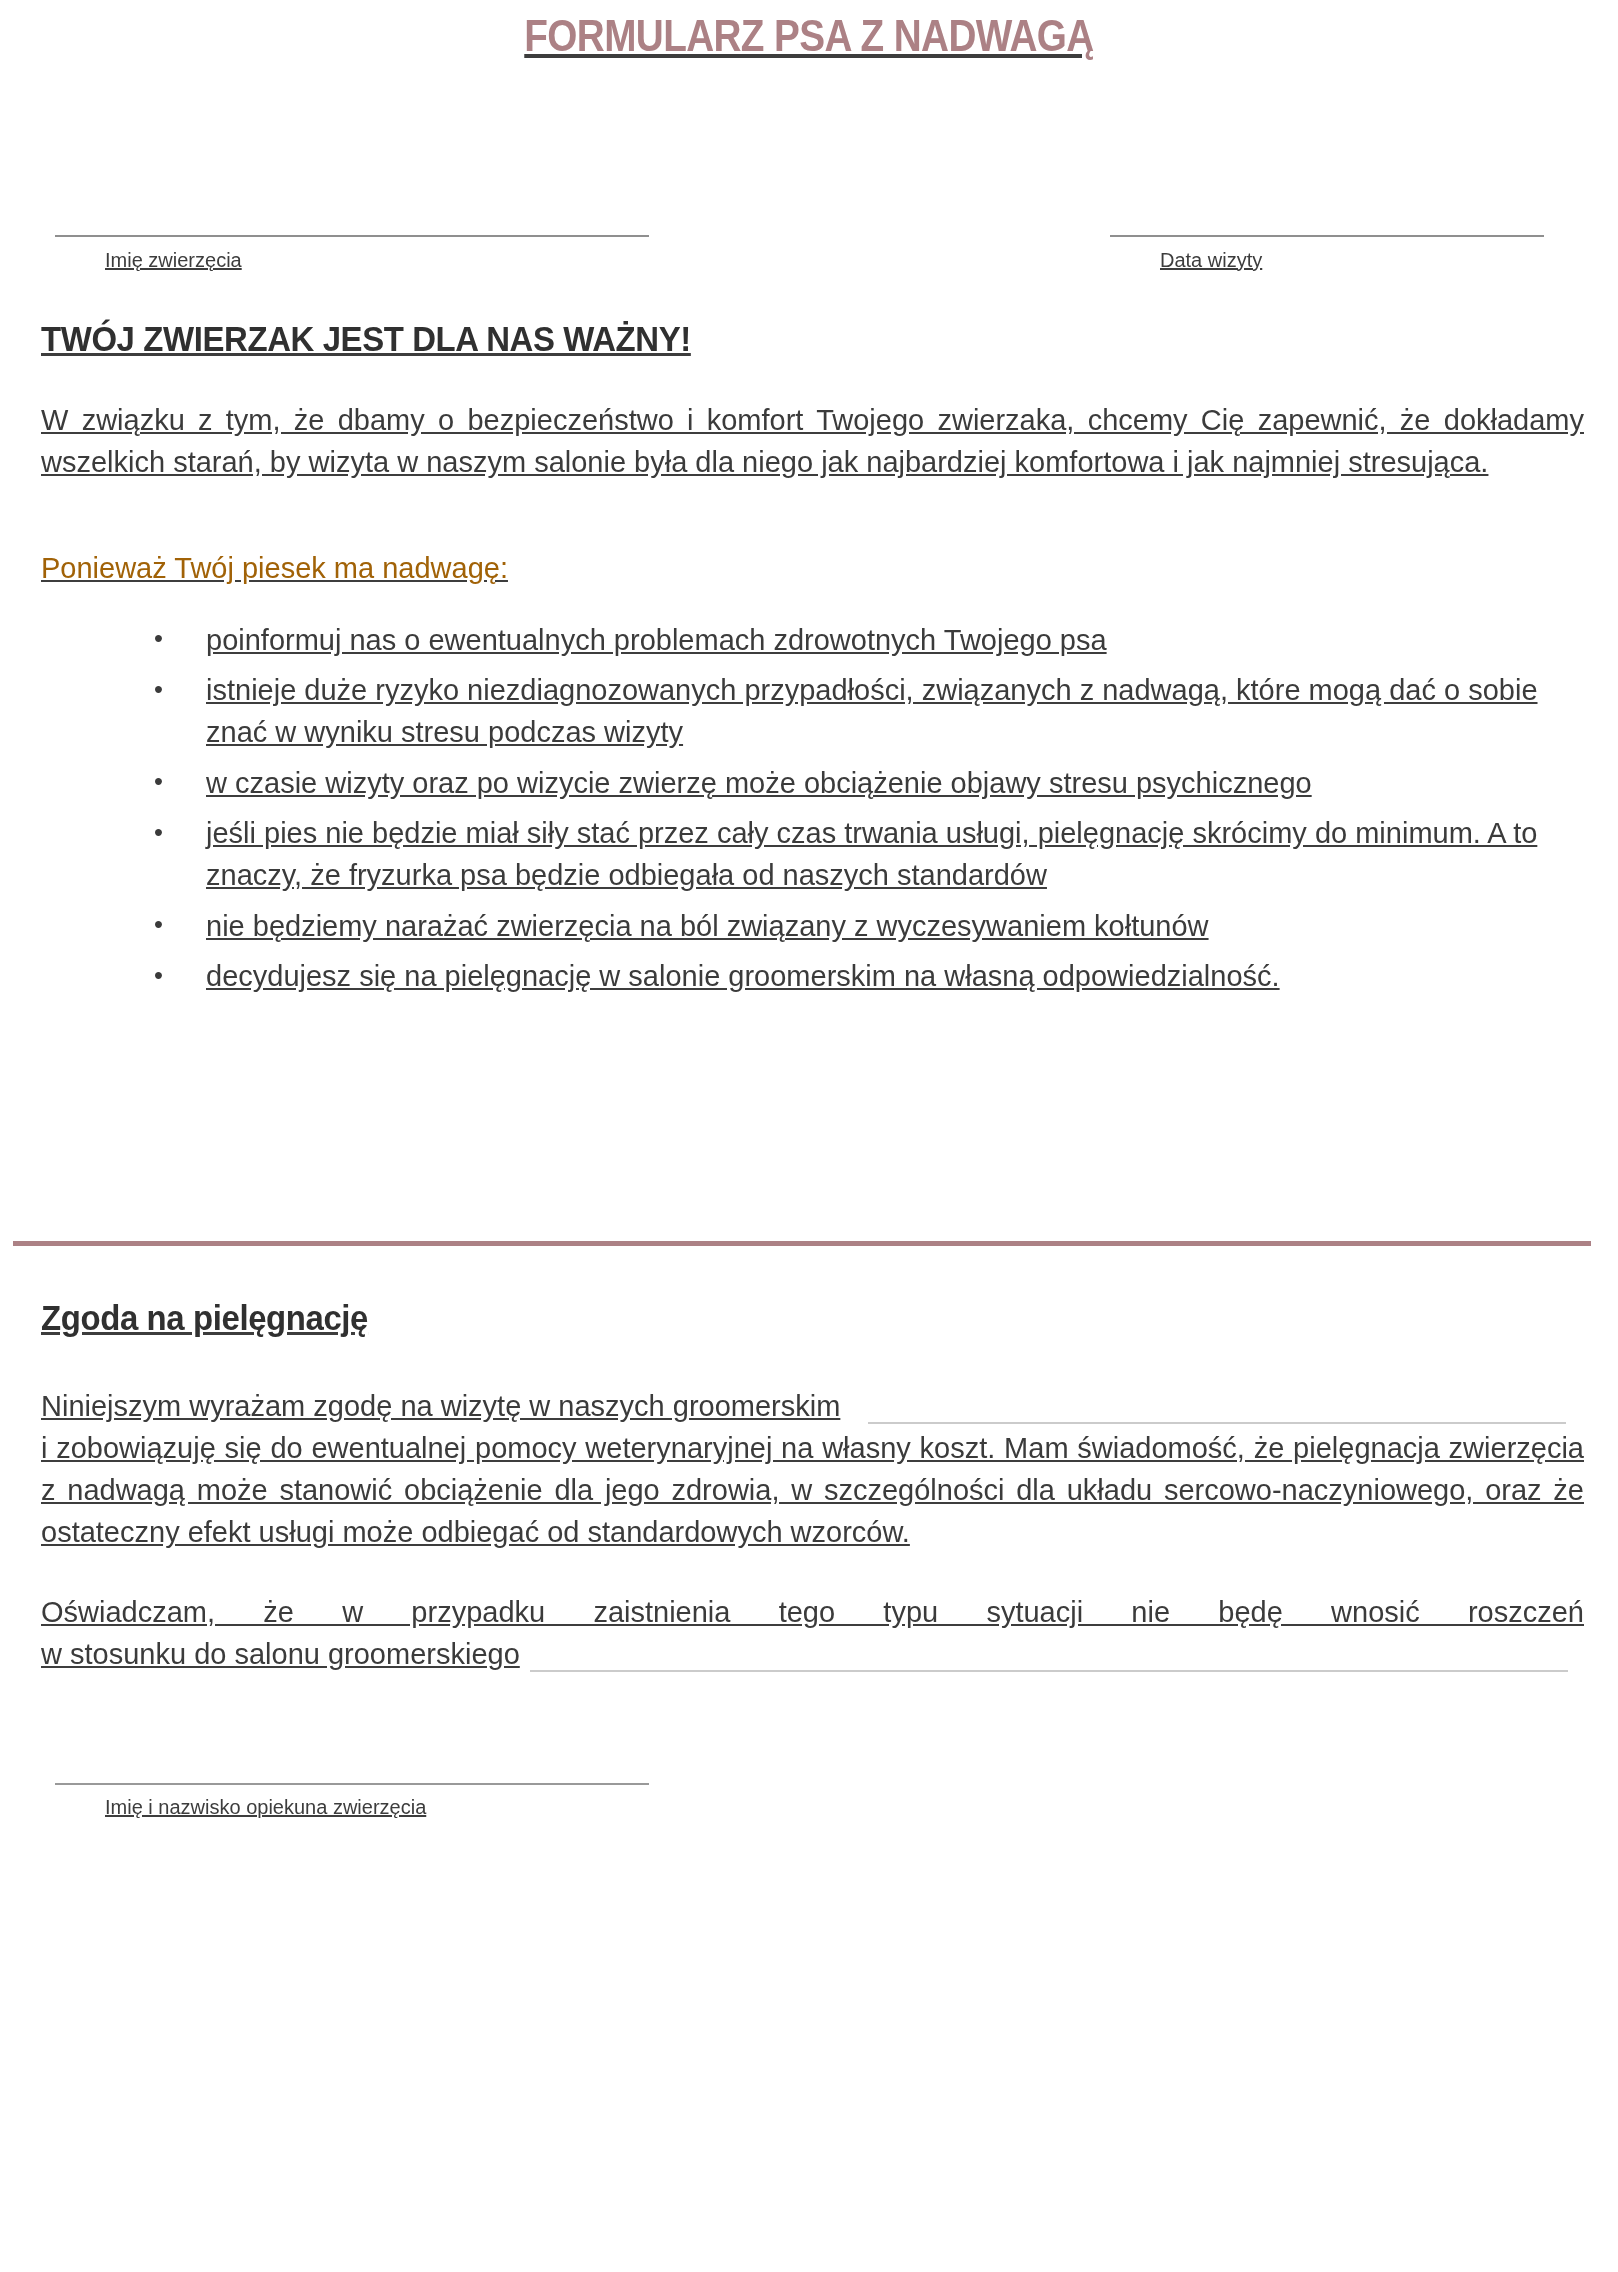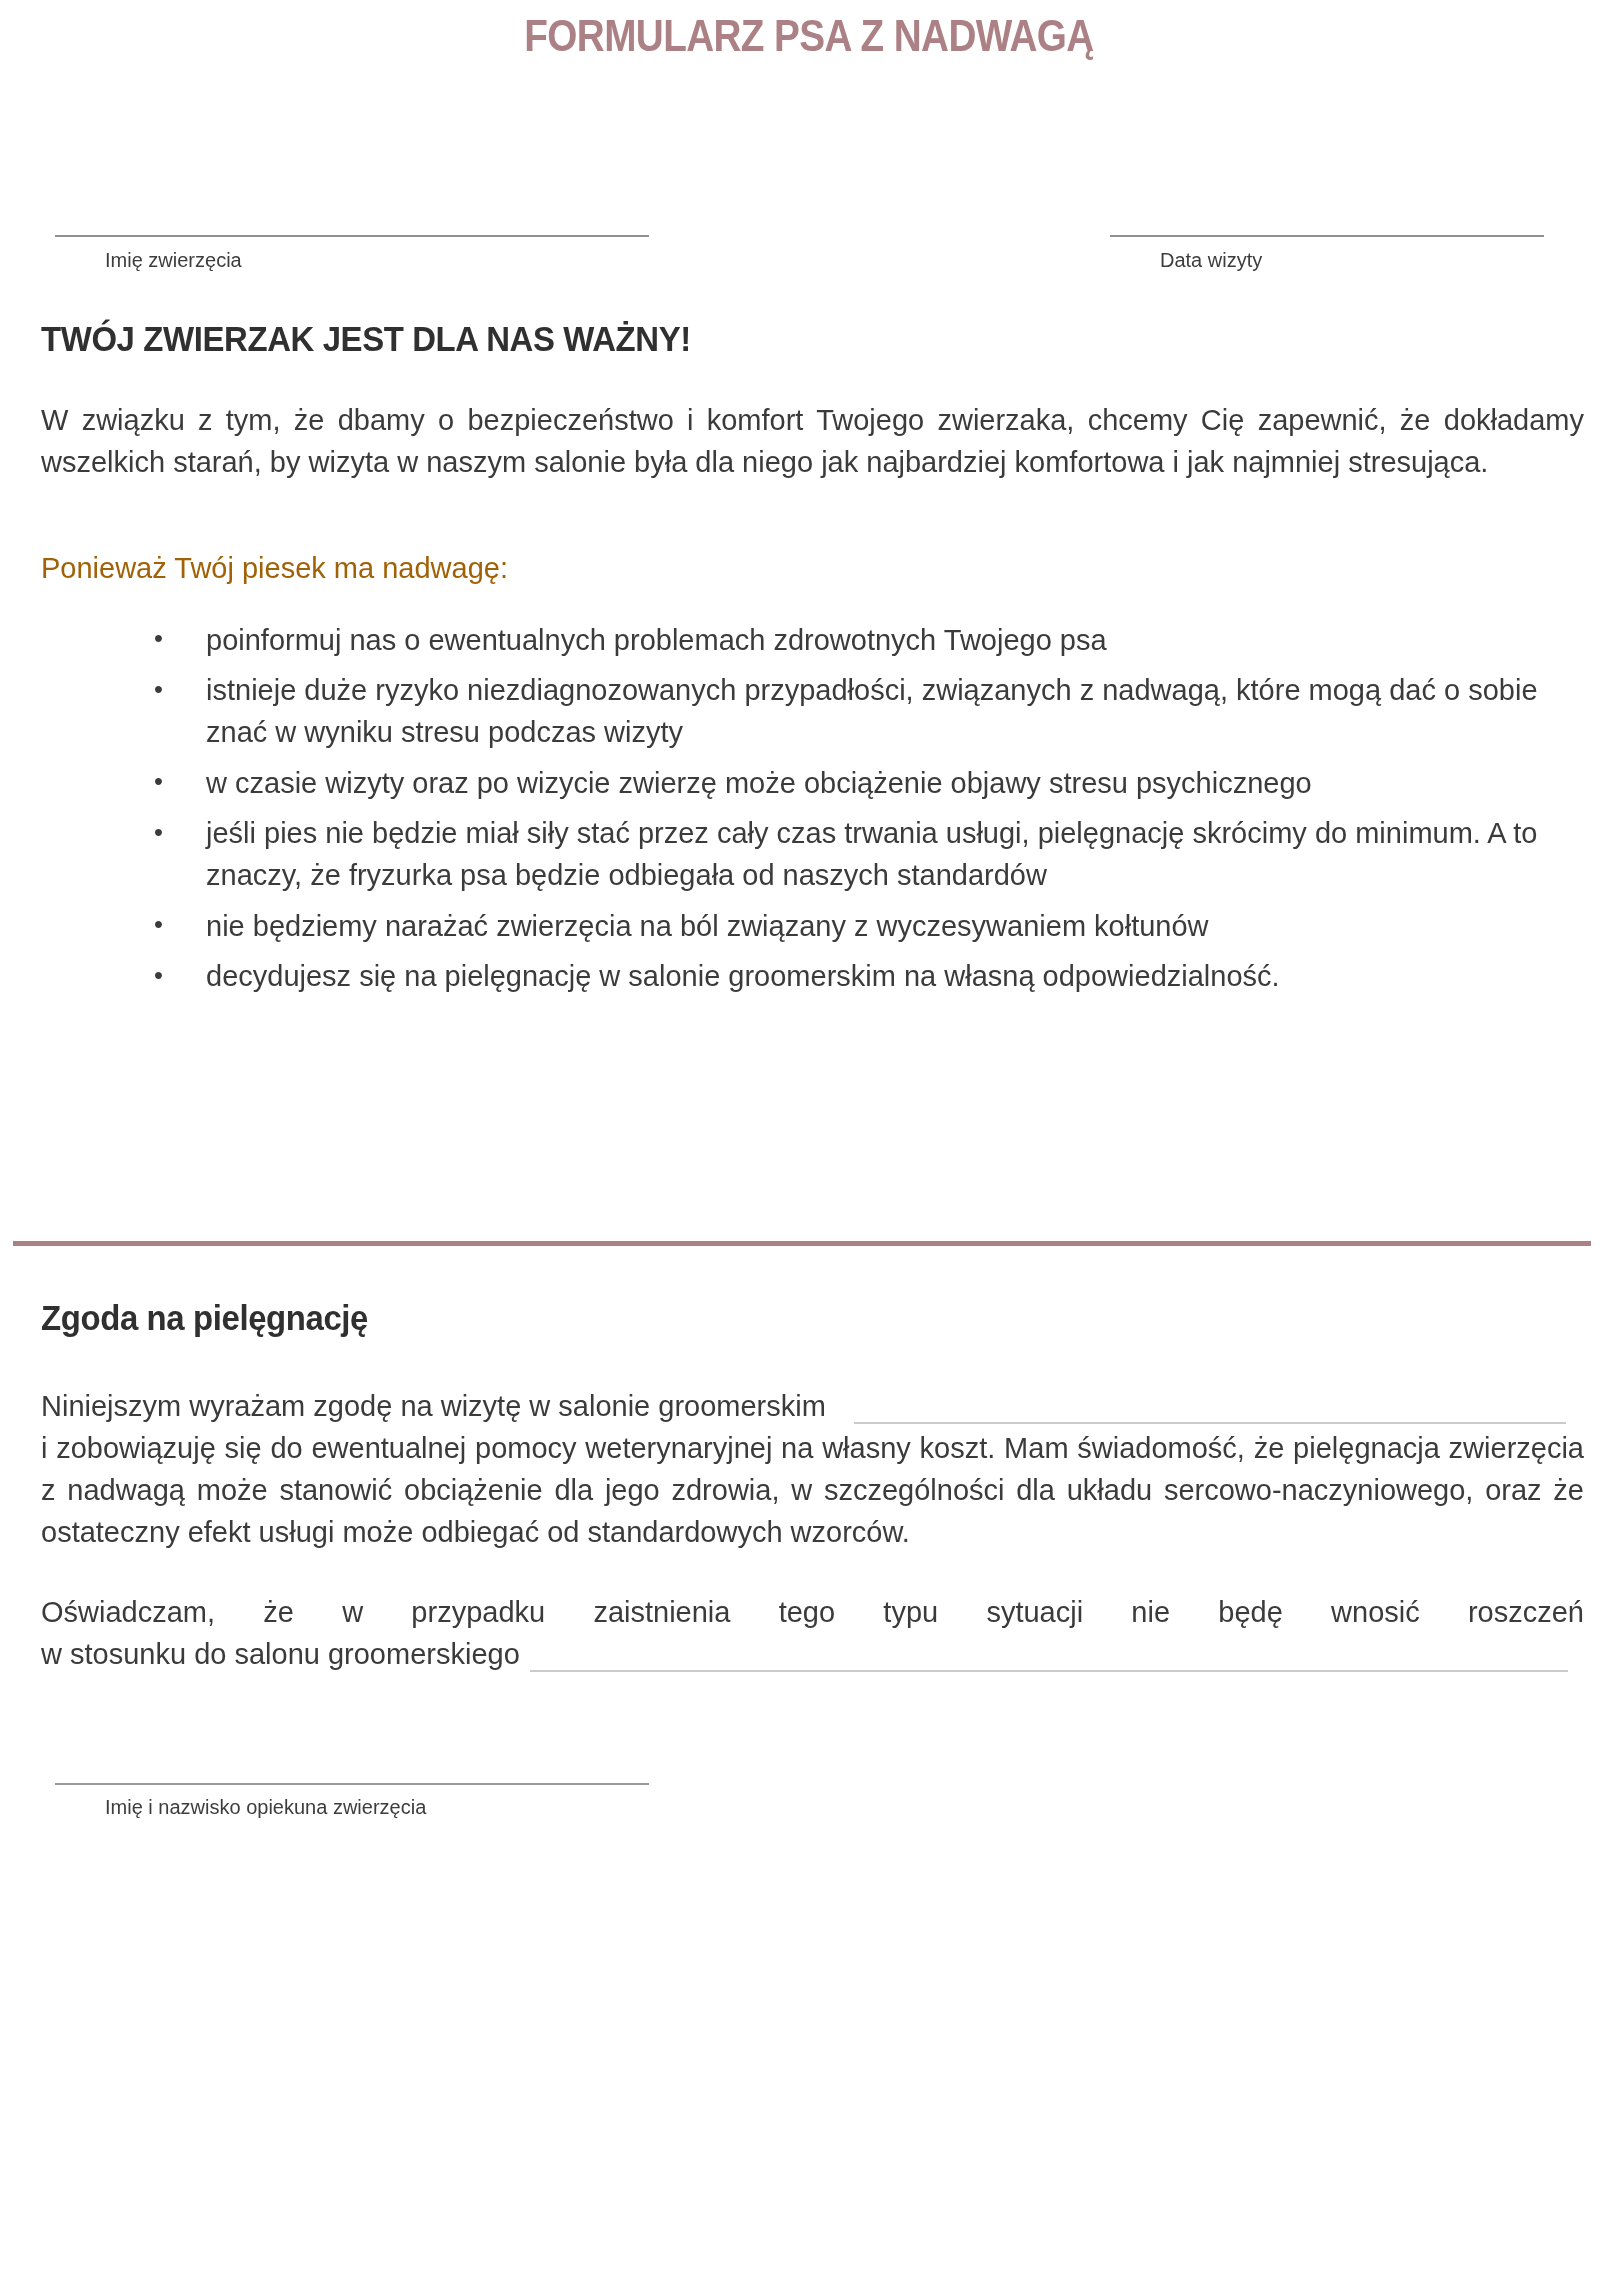--- a/index.html
+++ b/index.html
@@ -4,20 +4,21 @@
 <style>
   * { margin:0; padding:0; box-sizing:border-box; }
   html,body { background:#ffffff; }
   .page {
     position:relative;
     width:1618px; height:1981px;
     background:#ffffff;
     font-family:"Liberation Sans", sans-serif;
     color:#3d3d3d;
     overflow:hidden;
+    text-decoration:underline;
   }
   
   .title {
     margin-top:11.3px;
     text-align:center;
     font-size:44px; font-weight:bold;
     letter-spacing:-0.7px;
     color:#ac8185;
     transform:scaleX(.88); transform-origin:50% 0;
   }
@@ -130,21 +131,21 @@
     <li><span class="dot">•</span><span>jeśli pies nie będzie miał siły stać przez cały czas trwania usługi, pielęgnację skrócimy do minimum. A to znaczy, że fryzurka psa będzie odbiegała od naszych standardów</span></li>
     <li><span class="dot">•</span><span>nie będziemy narażać zwierzęcia na ból związany z wyczesywaniem kołtunów</span></li>
     <li><span class="dot">•</span><span>decydujesz się na pielęgnację w salonie groomerskim na własną odpowiedzialność.</span></li>
   </ul>
 
   <div class="divider"></div>
 
   <div class="h2 consent-h">Zgoda na pielęgnację</div>
 
   <div class="consent-line1">
-    <span class="txt">Niniejszym wyrażam zgodę na wizytę w salonie groomerskim</span>
+    <span class="txt">Niniejszym wyrażam zgodę na wizytę w naszych groomerskim</span>
     <span class="blank"></span>
   </div>
   <div class="para tight">i zobowiązuję się do ewentualnej pomocy weterynaryjnej na własny koszt. Mam świadomość, że pielęgnacja zwierzęcia z nadwagą może stanowić obciążenie dla jego zdrowia, w szczególności dla układu sercowo-naczyniowego, oraz że ostateczny efekt usługi może odbiegać od standardowych wzorców.</div>
 
   <div class="para decl">Oświadczam, że w przypadku zaistnienia tego typu sytuacji nie będę wnosić roszczeń</div>
   <div class="decl-line2">
     <span class="txt">w stosunku do salonu groomerskiego</span>
     <span class="blank"></span>
   </div>
 

